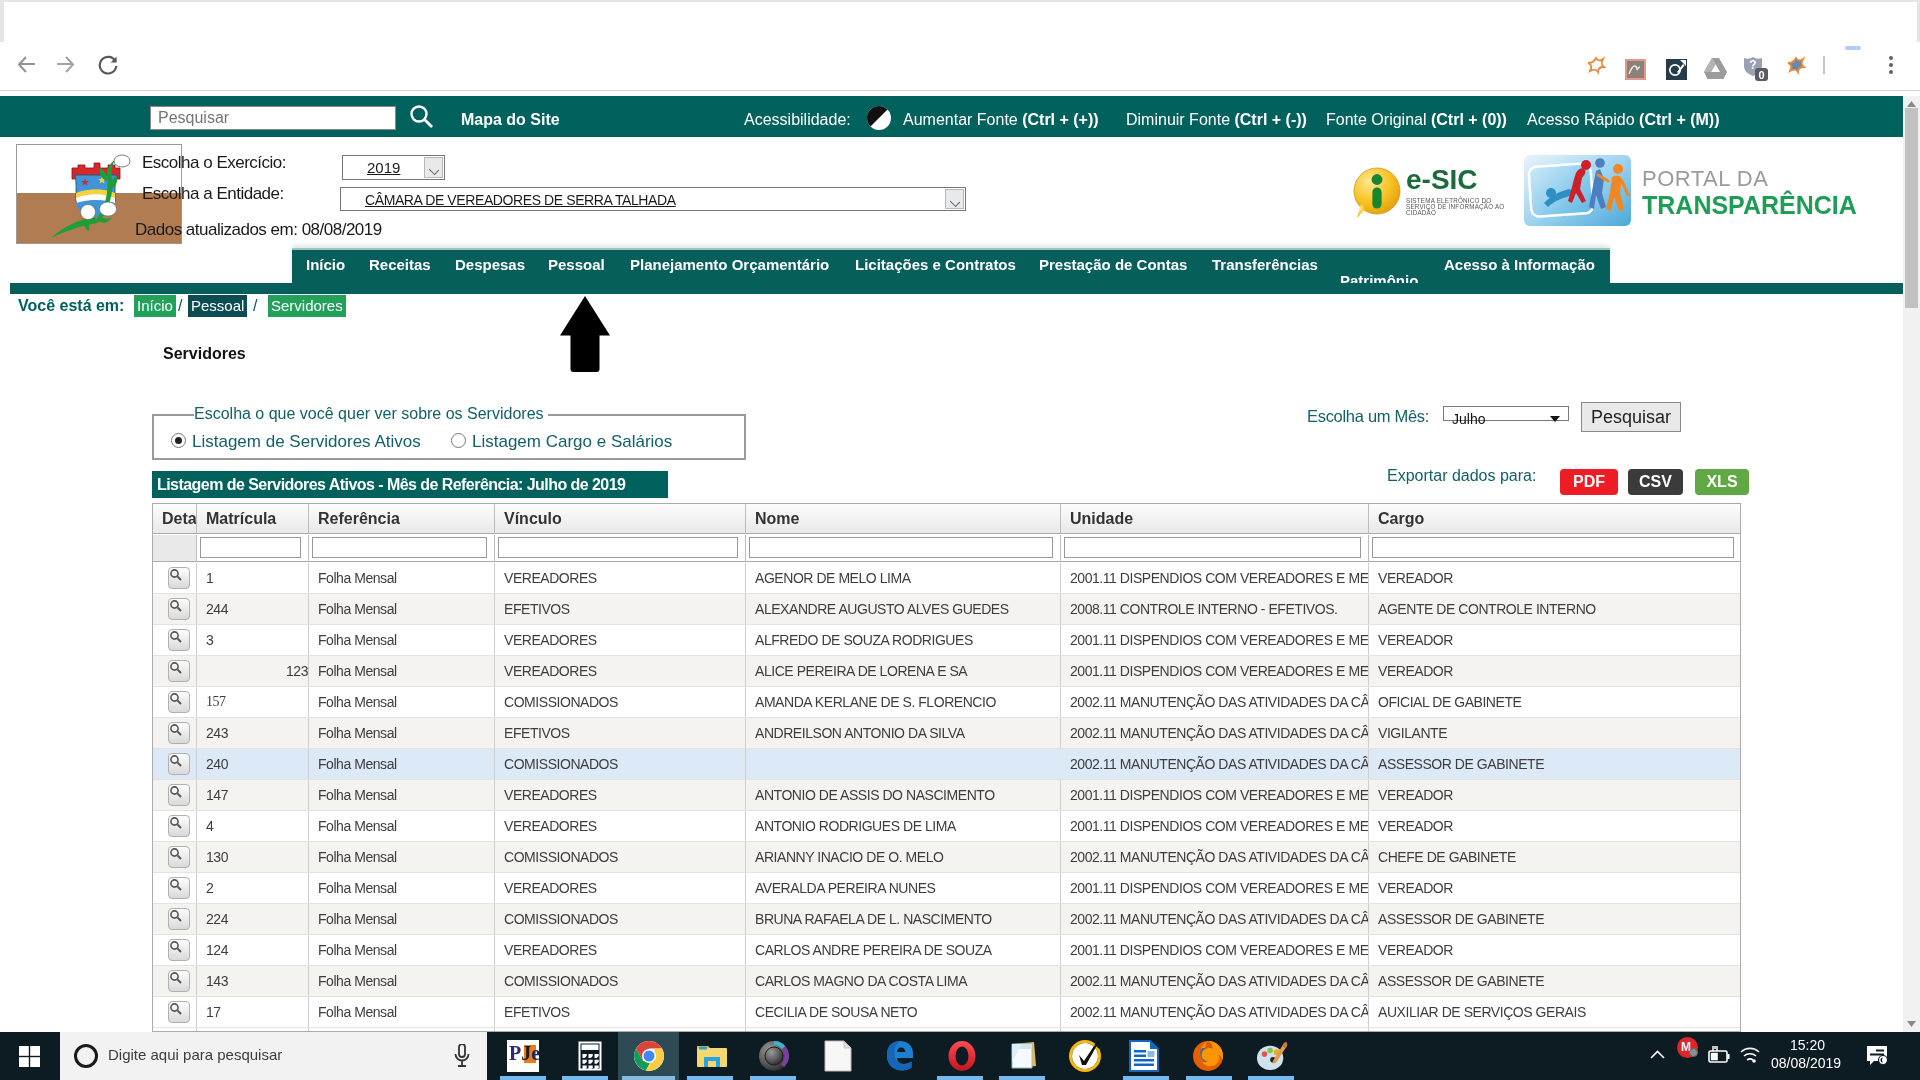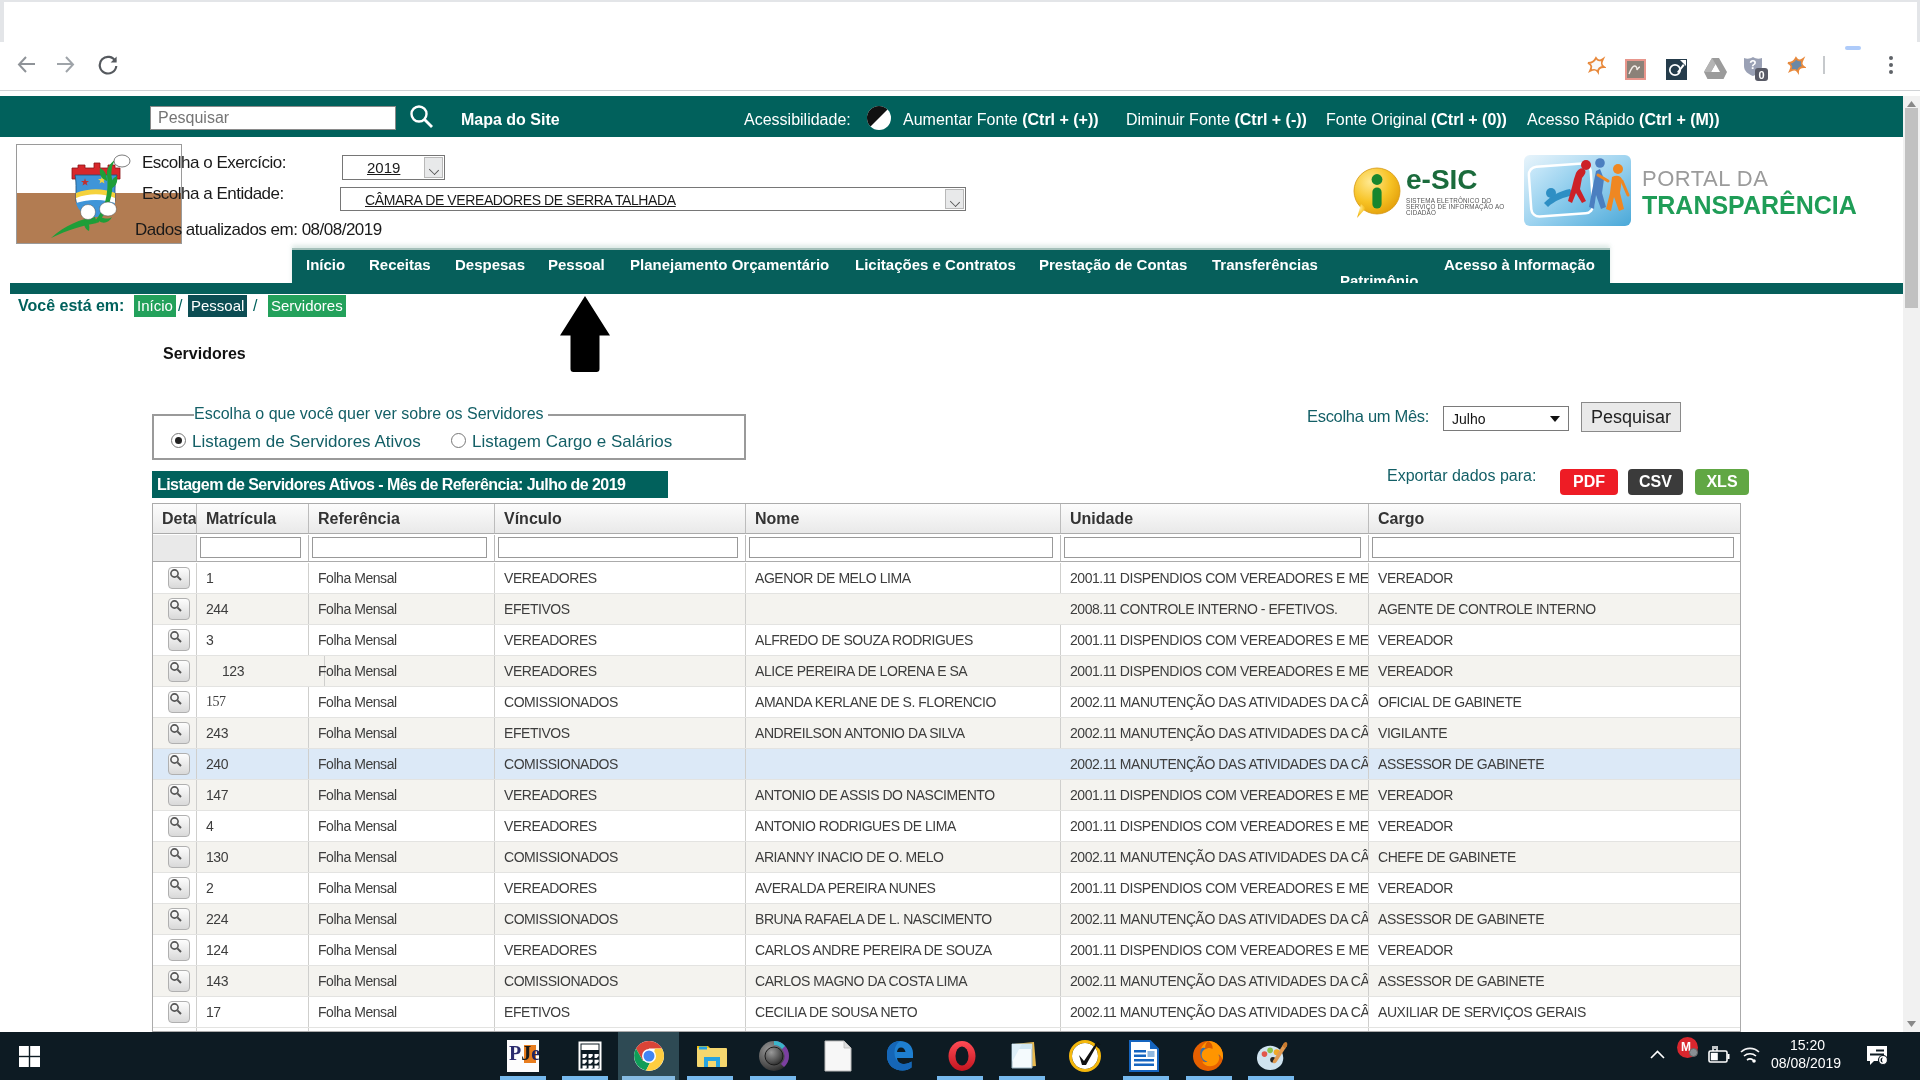--- a/index.html
+++ b/index.html
@@ -49,21 +49,21 @@
 
   
   #fset { left:152px; top:414px; width:594px; height:46px; border:2px solid #9a9a9a; }
   #fset .legend { position:absolute; left:3px; top:-11px; background:#fff; font-size:16px; color:#135f66; padding-right:4px;margin-left:37px; }
   .radio { position:absolute; width:15px; height:15px; border:1px solid #777; border-radius:50%; background:#fff; }
   .radio.sel::after { content:""; position:absolute; left:3px; top:3px; width:7px; height:7px; background:#222; border-radius:50%; }
   .rlabel { position:absolute; font-size:17px; color:#135f66; }
 
   
   #meslabel { left:1307px; top:407px; font-size:16.5px; letter-spacing:-0.3px; color:#135f66; }
-  #messel { left:1443px; top:406px; width:126px; height:25px; border:1px solid #7a7a7a; background:#fff; }
+  #messel { left:1443px; top:406px; width:126px; height:15px; border:1px solid #7a7a7a; background:#fff; }
   #messel .txt { position:absolute; left:8px; top:4px; font-size:14px; color:#111; }
   #messel .arr { position:absolute; right:8px; top:9px; width:0; height:0; border-left:5px solid transparent; border-right:5px solid transparent; border-top:6px solid #111; }
   #btn-pesq { left:1581px; top:402px; width:100px; height:30px; background:#e9e9e9; border:1px solid #8a8a8a; font-size:18px; color:#222; text-align:center; line-height:28px; }
 
   
   #listbar { left:152px; top:471px; width:516px; height:27px; background:#01615c; color:#fff; font-weight:bold; font-size:16px; letter-spacing:-0.55px; line-height:27px; padding-left:5px; }
   #explabel { left:1387px; top:467px; font-size:16px; color:#135f66; }
   .badge { position:absolute; top:469px; height:26px; border-radius:4px; color:#fff; font-weight:bold; font-size:16px; text-align:center; line-height:26px; }
 
   
@@ -341,20 +341,21 @@
       </div>
     <div class="row alt" style="top:90px;">
         <div class="cell" style="left:0; width:44px;"></div>
         <div class="mag"><svg class="magsvg" width="14" height="14" viewBox="0 0 14 14">
             <circle cx="5.5" cy="5.5" r="3.6" fill="none" stroke="#555" stroke-width="1.6"></circle>
             <line x1="8.4" y1="8.4" x2="12" y2="12" stroke="#555" stroke-width="2"></line>
           </svg></div>
         <div class="cell" style="left:44px; width:112px;">244</div>
         <div class="cell" style="left:156px; width:186px;">Folha Mensal</div>
         <div class="cell" style="left:342px; width:251px;">EFETIVOS</div>
+        <div class="cell" style="left:593px; width:315px;">ALEXANDRE AUGUSTO ALVES GUEDES</div>
         <div class="cell" style="left:908px; width:308px;">2008.11 CONTROLE INTERNO - EFETIVOS.</div>
         <div class="cell" style="left:1216px; width:373px;">AGENTE DE CONTROLE INTERNO</div>
       </div>
     <div class="row" style="top:121px;">
         <div class="cell" style="left:0; width:44px;"></div>
         <div class="mag"><svg class="magsvg" width="14" height="14" viewBox="0 0 14 14">
             <circle cx="5.5" cy="5.5" r="3.6" fill="none" stroke="#555" stroke-width="1.6"></circle>
             <line x1="8.4" y1="8.4" x2="12" y2="12" stroke="#555" stroke-width="2"></line>
           </svg></div>
         <div class="cell" style="left:44px; width:112px;">3</div>
@@ -363,21 +364,21 @@
         <div class="cell" style="left:593px; width:315px;">ALFREDO DE SOUZA RODRIGUES</div>
         <div class="cell" style="left:908px; width:308px;">2001.11 DISPENDIOS COM VEREADORES E MESA</div>
         <div class="cell" style="left:1216px; width:373px;">VEREADOR</div>
       </div>
     <div class="row alt" style="top:152px;">
         <div class="cell" style="left:0; width:44px;"></div>
         <div class="mag"><svg class="magsvg" width="14" height="14" viewBox="0 0 14 14">
             <circle cx="5.5" cy="5.5" r="3.6" fill="none" stroke="#555" stroke-width="1.6"></circle>
             <line x1="8.4" y1="8.4" x2="12" y2="12" stroke="#555" stroke-width="2"></line>
           </svg></div>
-        <div class="cell" style="left:60px; width:112px;">123</div>
+        <div class="cell" style="left:44px; width:112px;text-align:right;">123</div>
         <div class="cell" style="left:156px; width:186px;">Folha Mensal</div>
         <div class="cell" style="left:342px; width:251px;">VEREADORES</div>
         <div class="cell" style="left:593px; width:315px;">ALICE PEREIRA DE LORENA E SA</div>
         <div class="cell" style="left:908px; width:308px;">2001.11 DISPENDIOS COM VEREADORES E MESA</div>
         <div class="cell" style="left:1216px; width:373px;">VEREADOR</div>
       </div>
     <div class="row" style="top:183px;">
         <div class="cell" style="left:0; width:44px;"></div>
         <div class="mag"><svg class="magsvg" width="14" height="14" viewBox="0 0 14 14">
             <circle cx="5.5" cy="5.5" r="3.6" fill="none" stroke="#555" stroke-width="1.6"></circle>
@@ -540,20 +541,30 @@
       </svg>
   </div>
 
   <div class="abs" id="taskbar">
     <svg style="position:absolute; left:19px; top:14px;" width="21" height="21" viewBox="0 0 21 21">
       <rect x="0" y="0" width="9.8" height="9.8" fill="#fff"></rect>
         <rect x="11.2" y="0" width="9.8" height="9.8" fill="#fff"></rect>
       <rect x="0" y="11.2" width="9.8" height="9.8" fill="#fff"></rect>
         <rect x="11.2" y="11.2" width="9.8" height="9.8" fill="#fff"></rect>
     </svg>
+    <div id="tsearch">
+      <svg style="position:absolute; left:13px; top:11px;" width="26" height="26" viewBox="0 0 26 26">
+          <circle cx="13" cy="13" r="10.5" fill="none" stroke="#1a1a1a" stroke-width="3"></circle>
+        </svg>
+      <div class="txt">Digite aqui para pesquisar</div>
+      <svg style="position:absolute; left:394px; top:12px;" width="16" height="24" viewBox="0 0 16 24">
+        <rect x="5" y="0" width="6" height="13" rx="3" fill="none" stroke="#333" stroke-width="1.8"></rect>
+        <path d="M1.5 10 A6.5 6.5 0 0 0 14.5 10 M8 17 L8 22 M4 22 L12 22" fill="none" stroke="#333" stroke-width="1.8"></path>
+      </svg>
+    </div>
 
     <div style="position:absolute; left:618px; top:0; width:61px; height:48px; background:#2e4a54;"></div>
 
     <div class="ticon" style="left:507px; overflow:hidden;">
       <div style="position:absolute; inset:0; background:#fdfdfd;"></div>
       <div style="position:absolute; left:17px; top:5px; width:12px; height:18px; background:#e87d1e;"></div>
       <div style="position:absolute; left:2px; top:2px; font-family:'Liberation Serif',serif; font-size:20px; font-weight:bold; color:#2c2c6e;">P<span style="color:#1a1a1a;">J</span><span style="color:#24245e;">e</span></div>
     </div>
     <svg class="ticon" style="left:574px;" width="32" height="32" viewBox="0 0 32 32">
       <rect x="5.5" y="2.5" width="21" height="27" fill="none" stroke="#fff" stroke-width="2"></rect>

